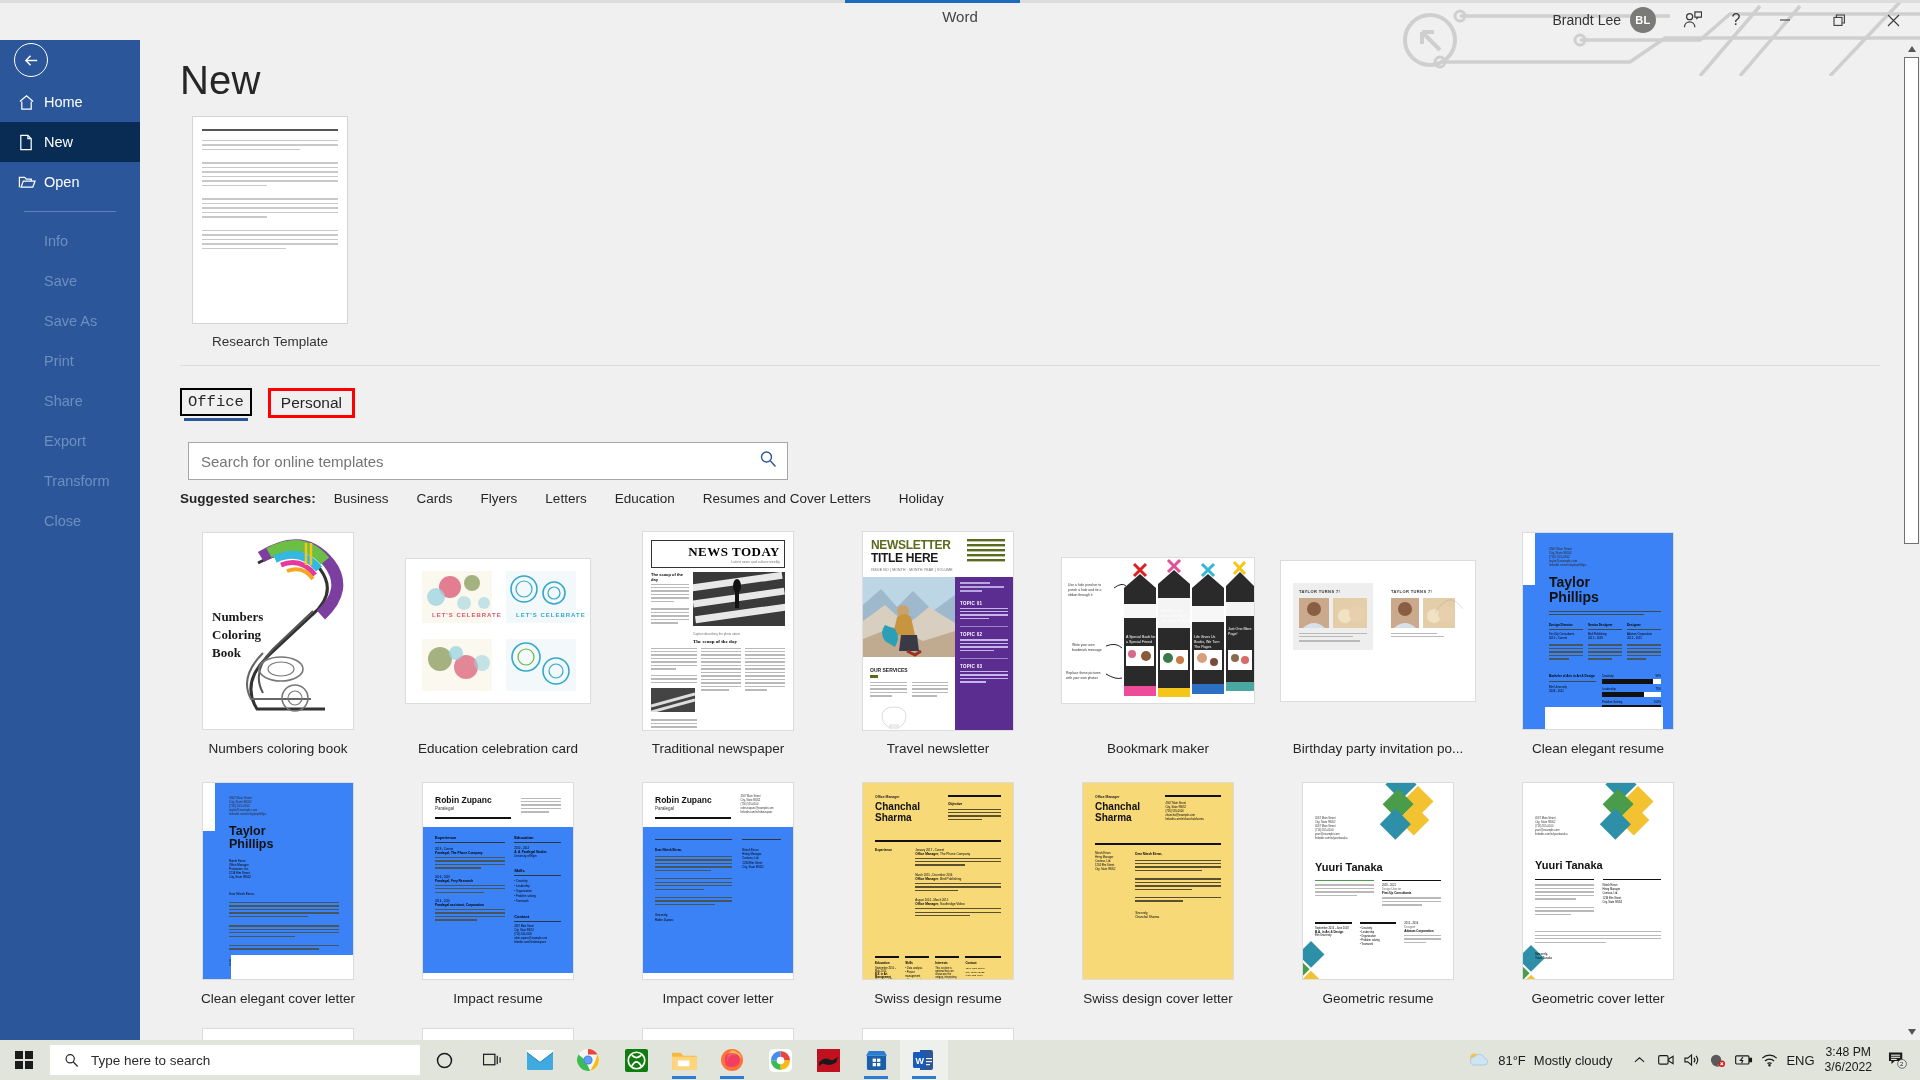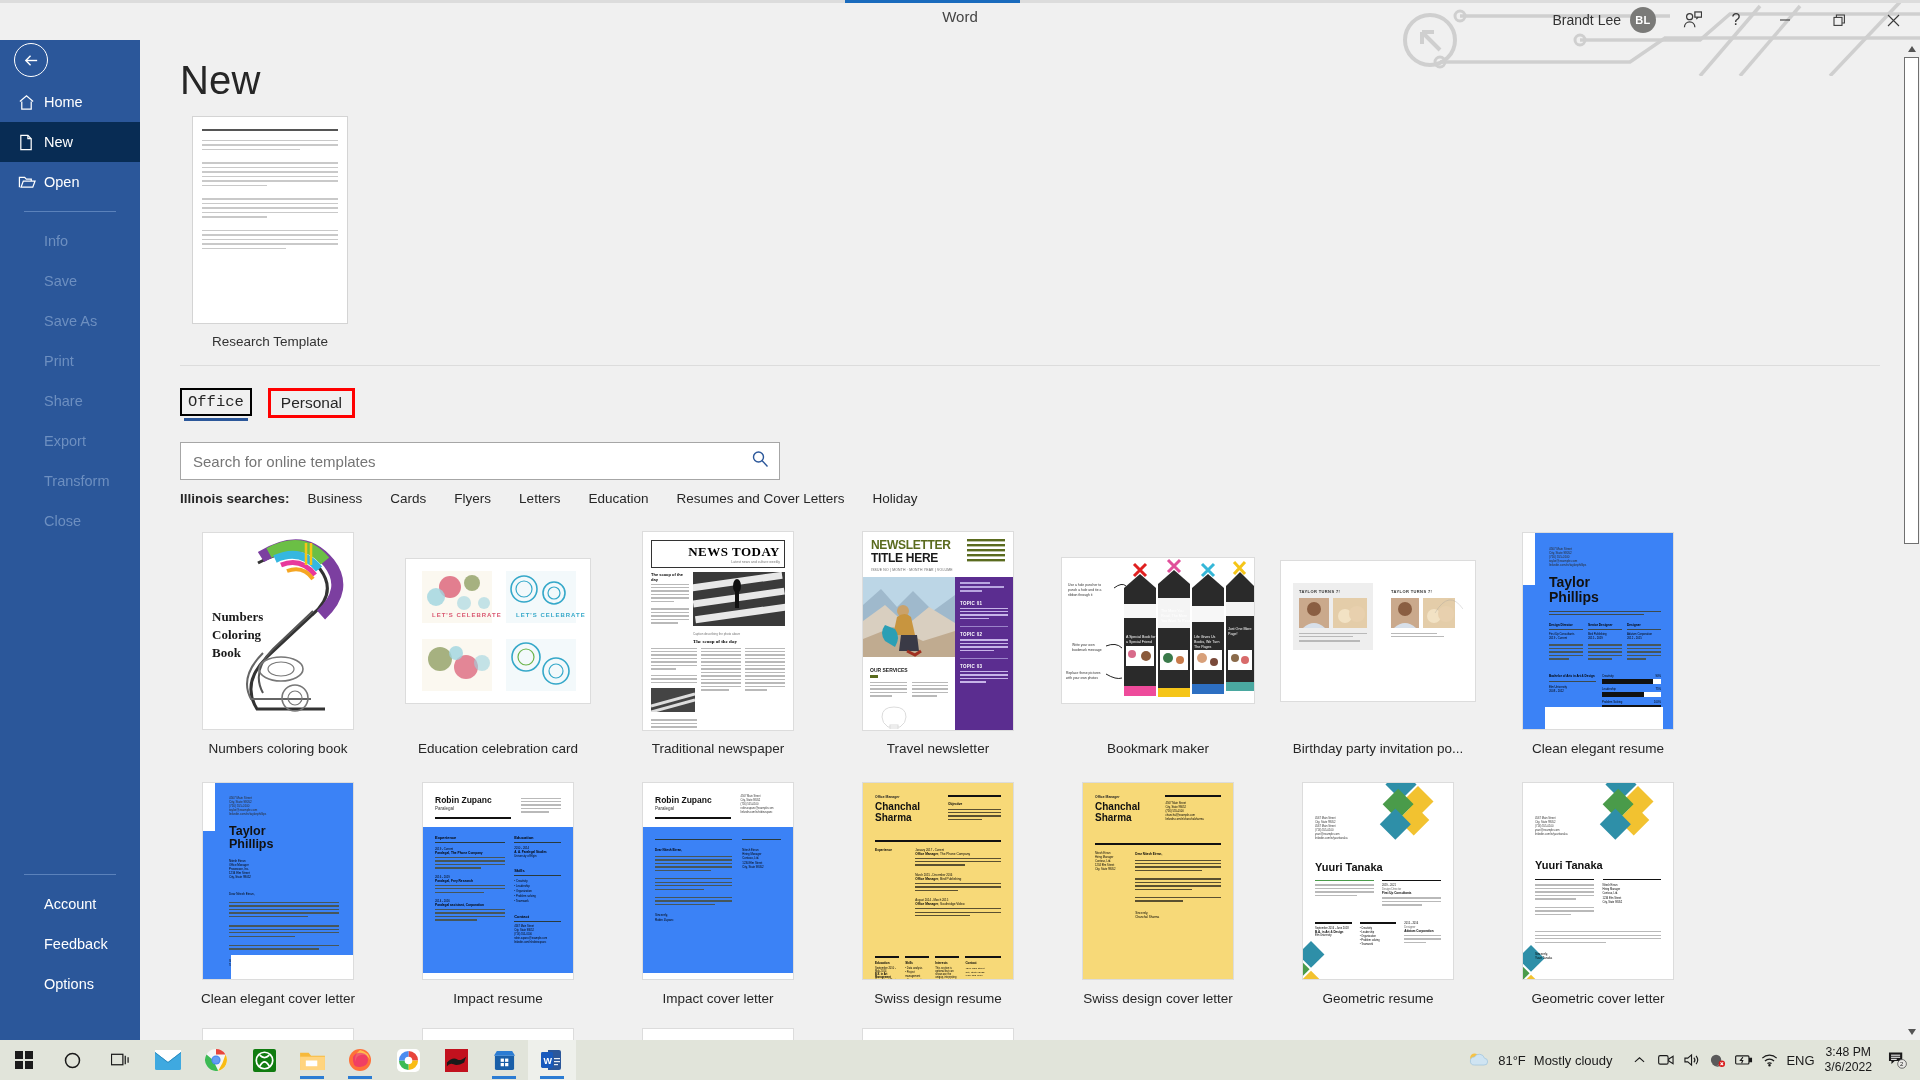--- a/index.html
+++ b/index.html
@@ -85,21 +85,21 @@
     font-size:15.5px; color:#262626; padding:3px 6px; position:relative;
   }
   .tab.sel { border:2px solid #000;font-family:Liberation Mono, monospace; }
   .tab.sel .ul { position:absolute; left:2px; right:2px; bottom:-7px; height:3px; background:#2b579a; }
   .tab.annot { border:3px solid #ff0000; margin-left:16px; padding:3px 10px; }
 
   
   .searchrow { margin:24px 0 0 40px; }
   .searchbox {
     width:600px; height:38px; background:#fff; border:1px solid #a6a6a6;
-    display:flex; align-items:center; padding:0 10px 0 12px;
+    display:flex; align-items:center; padding:0 10px 0 12px;margin-left:8px;
   }
   .searchbox input {
     flex:1; border:0; outline:0; font-size:15px; color:#767676;
     font-family:"Liberation Sans", sans-serif; background:transparent;
   }
   .searchbox .mag { color:#2b579a; }
   .suggest { margin:11px 0 0 40px; display:flex; align-items:center; font-size:13.5px; }
   .suggest .lbl { font-weight:bold; color:#262626; margin-right:18px; }
   .suggest a { color:#262626; text-decoration:none; margin-right:28px;text-align:right; }
 
@@ -273,32 +273,20 @@
           <span>Export</span>
         </div>
       <div class="nav-item dim">
           <span>Transform</span>
         </div>
       <div class="nav-item dim">
           <span>Close</span>
         </div>
     </div>
 
-    <div class="nav-bottom">
-      <div class="nav-div"></div>
-      <div class="nav-item dim" style="color:#fff">
-          <span>Account</span>
-        </div>
-      <div class="nav-item dim" style="color:#fff">
-          <span>Feedback</span>
-        </div>
-      <div class="nav-item dim" style="color:#fff">
-          <span>Options</span>
-        </div>
-    </div>
   </div>
 
   <div class="main">
     <div class="page-title">New</div>
 
     <div class="featured">
       <div class="feat" style="margin-top:-17px">
         <div class="thumb research-thumb">
           <div class="rl dark"></div>
           <div class="rl"></div>
@@ -346,21 +334,21 @@
         <span class="mag">
           <svg width="18" height="18" viewBox="0 0 18 18" fill="none" stroke="#2b579a" stroke-width="1.4">
             <circle cx="7.5" cy="7" r="5"></circle>
               <path d="M11.2 10.8 L16.5 16.5"></path>
           </svg>
         </span>
       </div>
     </div>
 
     <div class="suggest">
-      <span class="lbl">Illinois searches:</span>
+      <span class="lbl">Suggested searches:</span>
       <a href="#">Business</a>
       <a href="#">Cards</a>
       <a href="#">Flyers</a>
       <a href="#">Letters</a>
       <a href="#">Education</a>
       <a href="#">Resumes and Cover Letters</a>
       <a href="#">Holiday</a>
     </div>
 
     <div class="grid">
@@ -1257,20 +1245,29 @@
     <div class="tb-start">
       <svg width="18" height="18" viewBox="0 0 18 18">
           <g fill="#1a1a1a">
         <rect x="0" y="0" width="8" height="8"></rect>
             <rect x="10" y="0" width="8" height="8"></rect>
         <rect x="0" y="10" width="8" height="8"></rect>
             <rect x="10" y="10" width="8" height="8"></rect>
           </g>
         </svg>
     </div>
+    <div class="tb-search">
+      <span style="margin-right:12px;display:flex">
+        <svg width="15" height="15" viewBox="0 0 16 16" fill="none" stroke="#2b2b2b" stroke-width="1.3">
+          <circle cx="6.6" cy="6.2" r="4.4"></circle>
+            <path d="M10 9.6 L14.6 14.4"></path>
+          </svg>
+      </span>
+      <span>Type here to search</span>
+    </div>
     <div class="tb-btn">
       <svg width="17" height="17" viewBox="0 0 18 18">
           <circle cx="9" cy="9" r="7.4" fill="none" stroke="#1a1a1a" stroke-width="1.6"></circle>
         </svg>
     </div>
     <div class="tb-btn">
       <svg width="19" height="16" viewBox="0 0 20 16" fill="none" stroke="#1a1a1a" stroke-width="1.3">
         <rect x="0.5" y="2" width="12" height="11"></rect>
           <path d="M15 3.5 v9"></path>
           <path d="M18 5 v6"></path>

